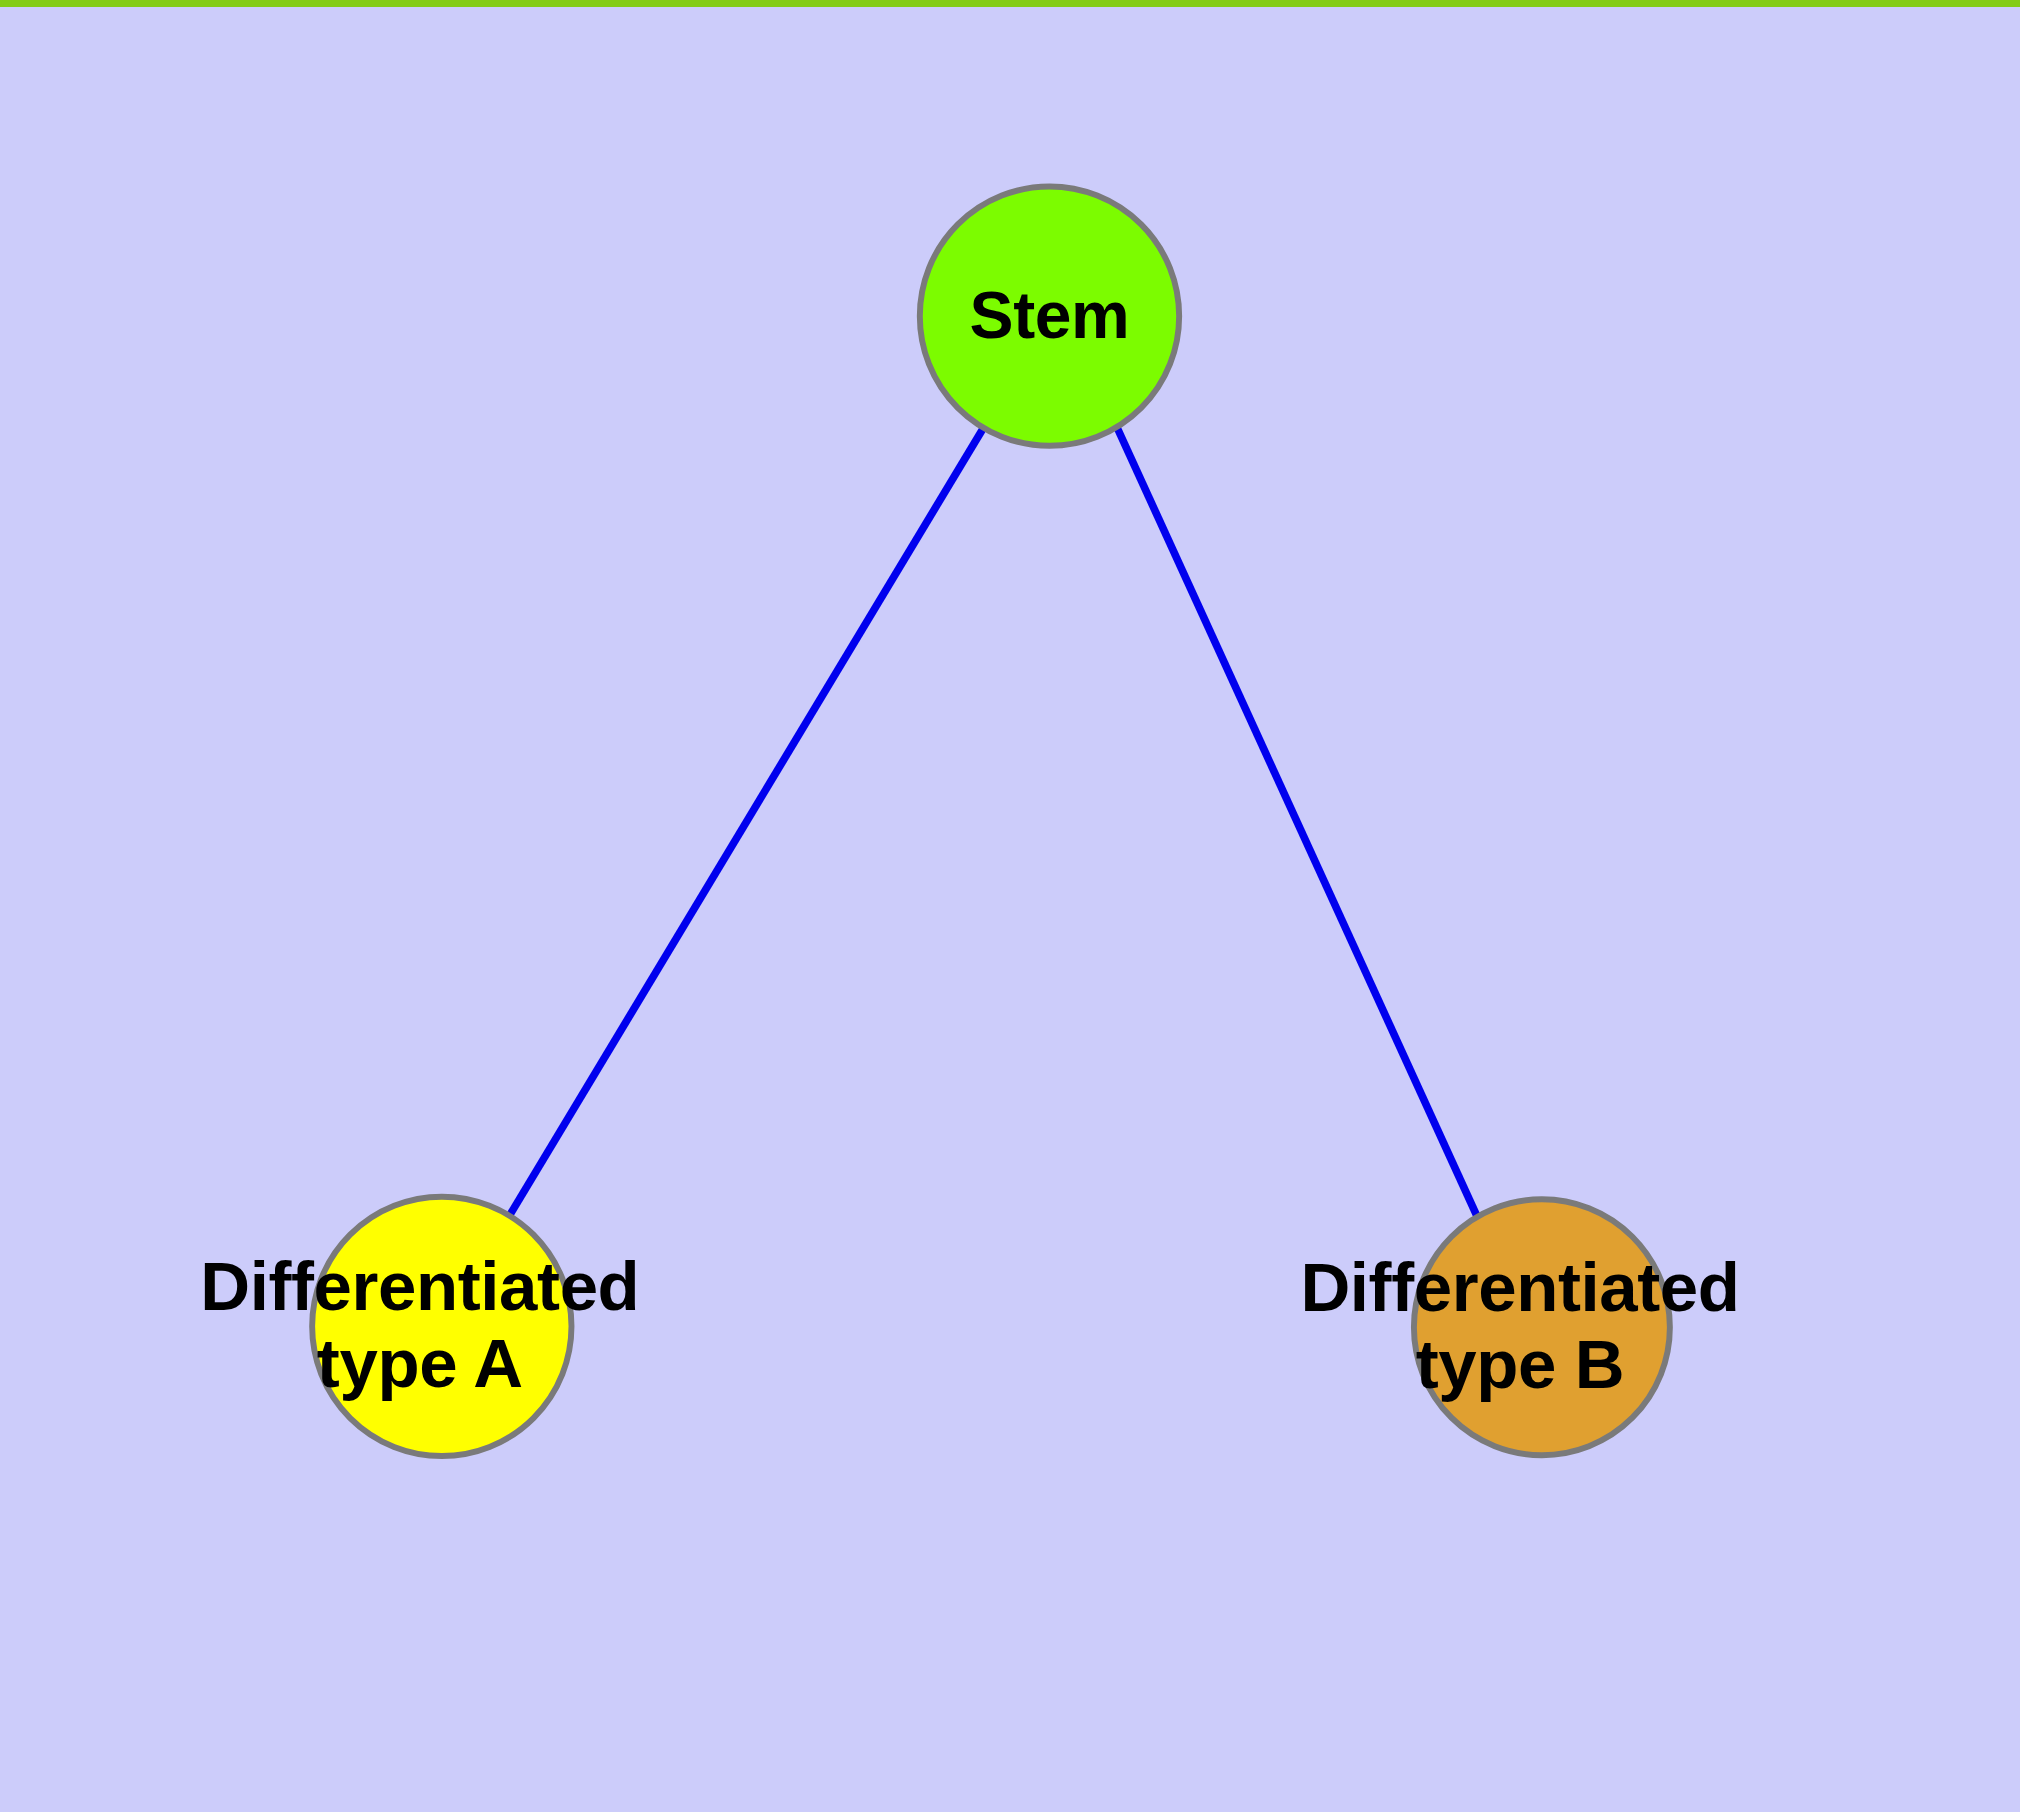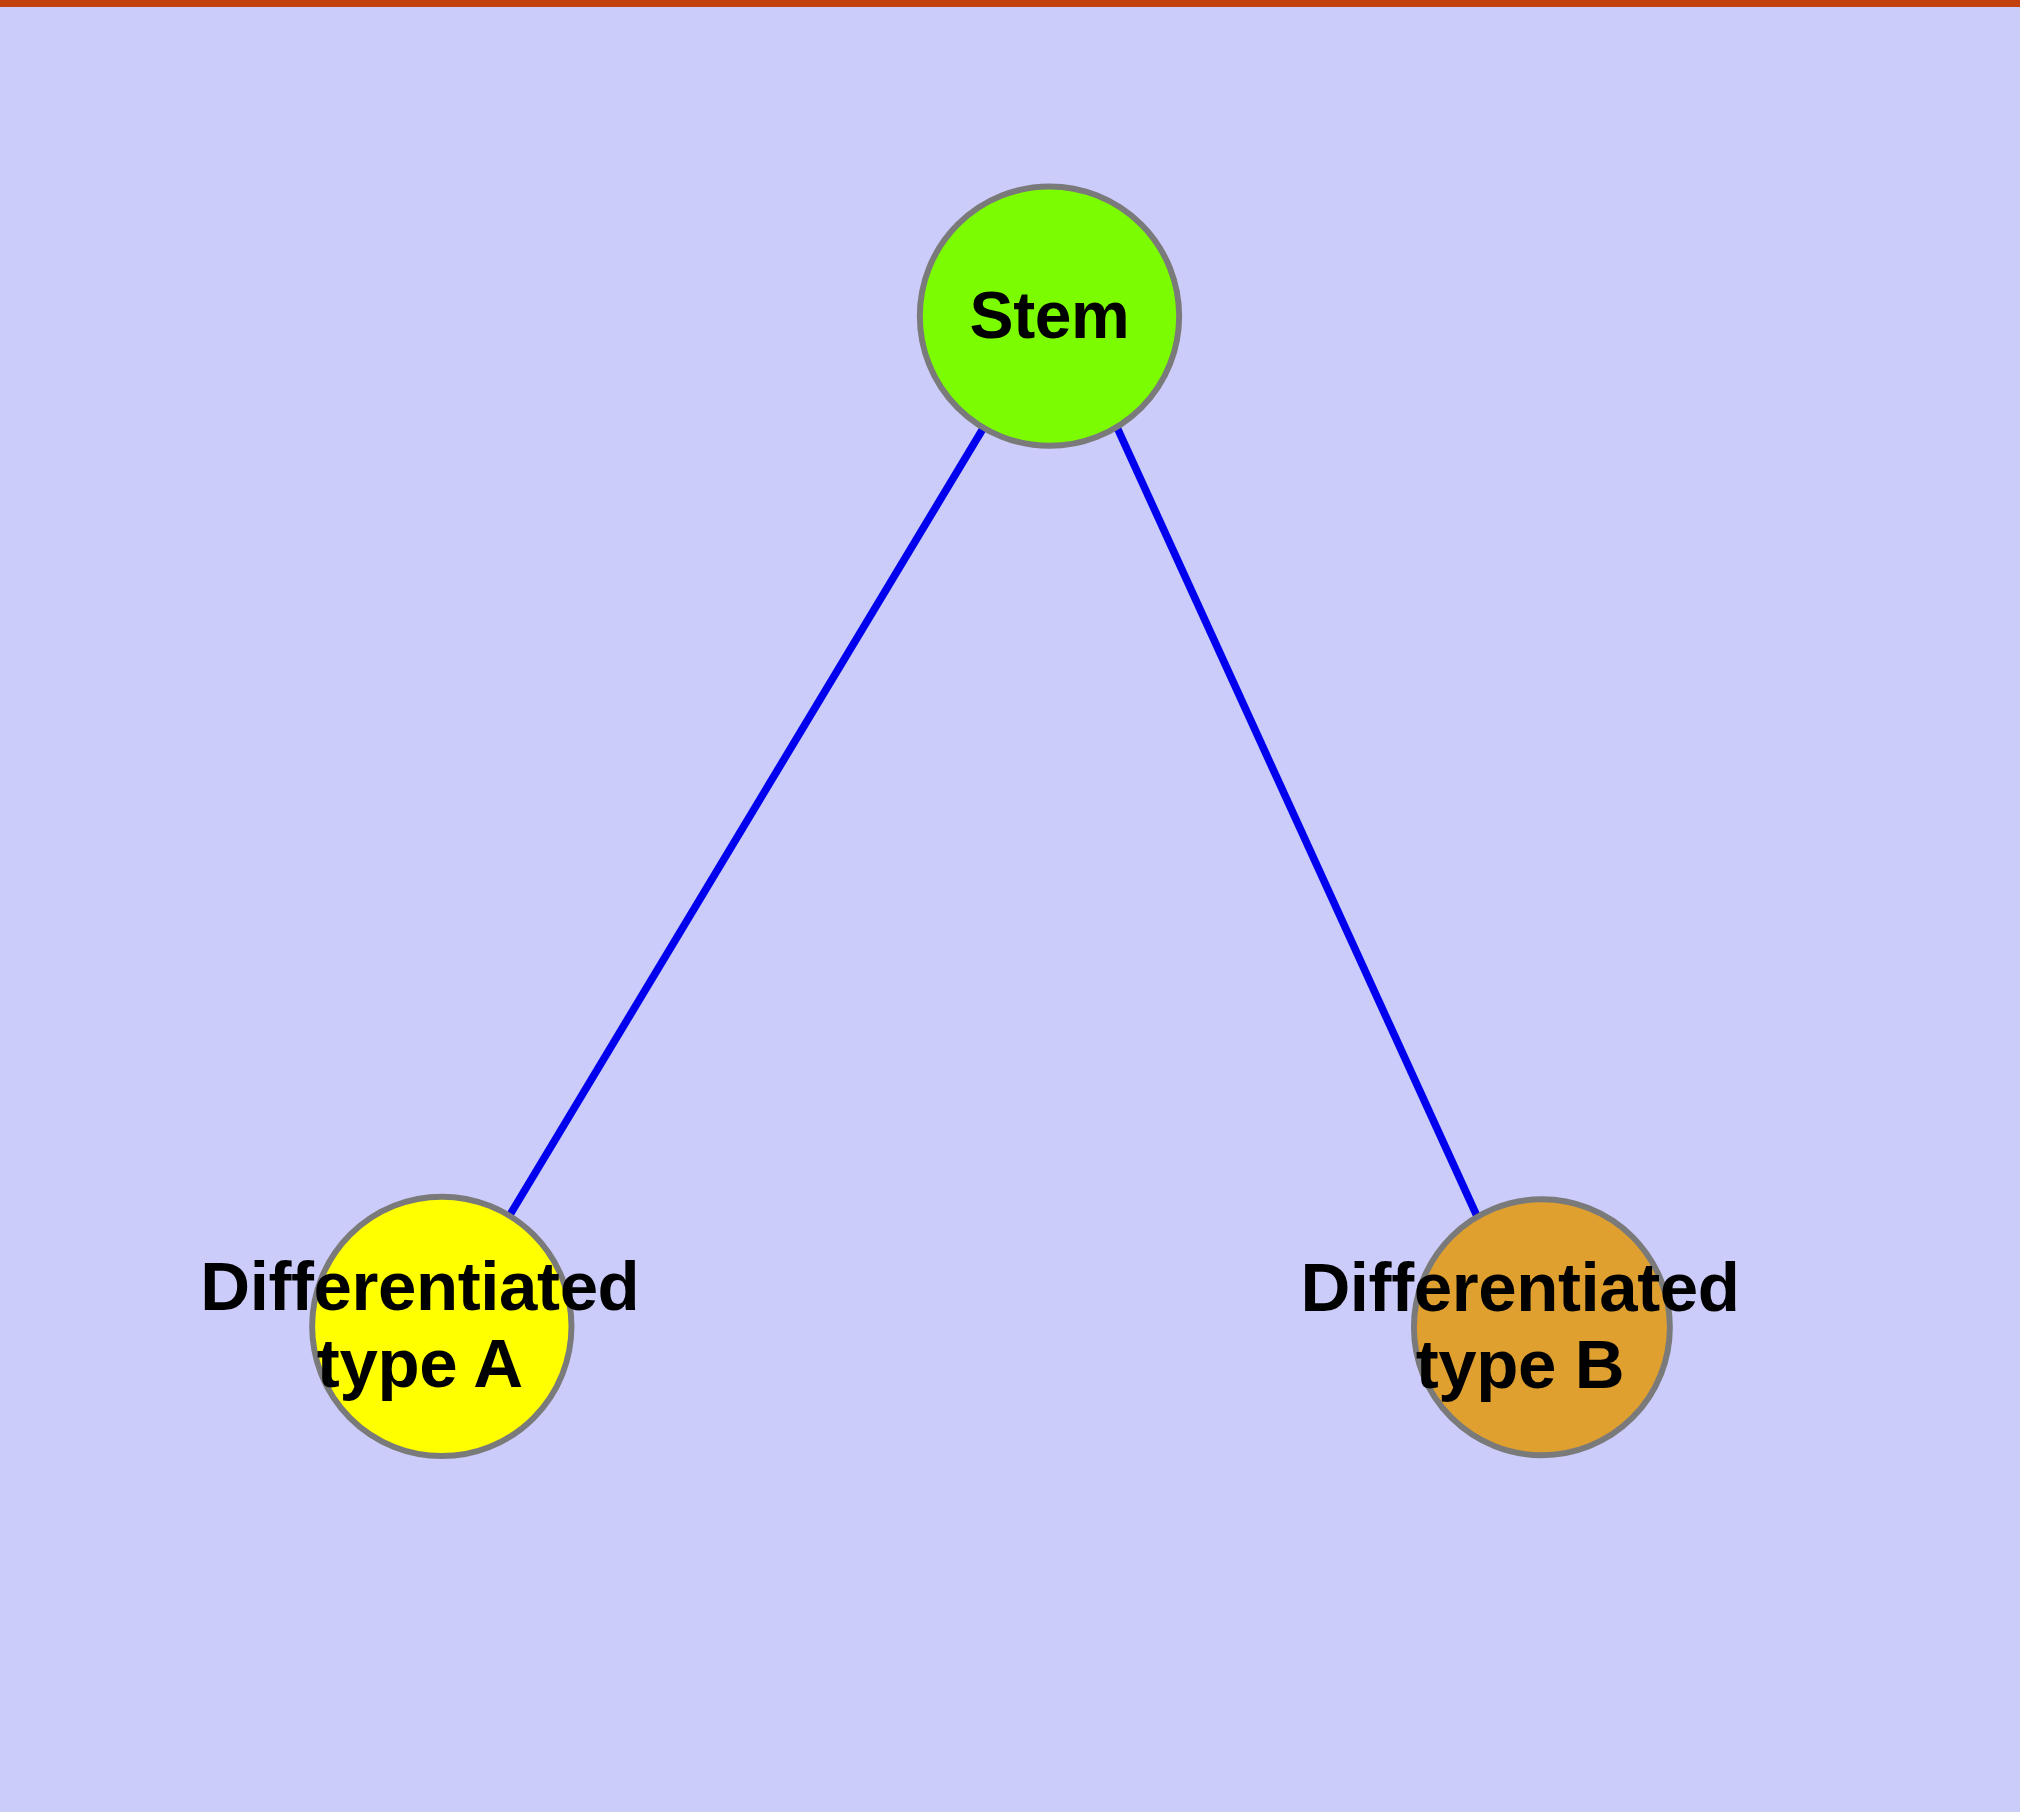--- a/index.html
+++ b/index.html
@@ -46,21 +46,21 @@
   }
   #label-type-a,
   #label-type-b {
     font-size: 69px;
     width: 848px;
   }
 </style>
 </head>
 <body>
 
-<div id="canvas" style="width: 2021px; height: 1812px; background: #c2410c;">
+<div id="canvas" style="width: 2021px; height: 1812px; background: #84cc16;">
 
   <div id="canvas-bg" style="background: rgb(204, 204, 250);"></div>
 
   <svg id="graph-svg" viewBox="0 0 2384 2138" xmlns="http://www.w3.org/2000/svg">
 
     <g>
       <line id="edge-a" stroke-linecap="butt" x1="1160" y1="505" x2="601" y2="1434" stroke="#0000ee" stroke-width="9"></line>
       <line id="edge-b" stroke-linecap="butt" x1="1318" y1="505" x2="1742" y2="1434" stroke="#0000ee" stroke-width="9"></line>
     </g>
 

